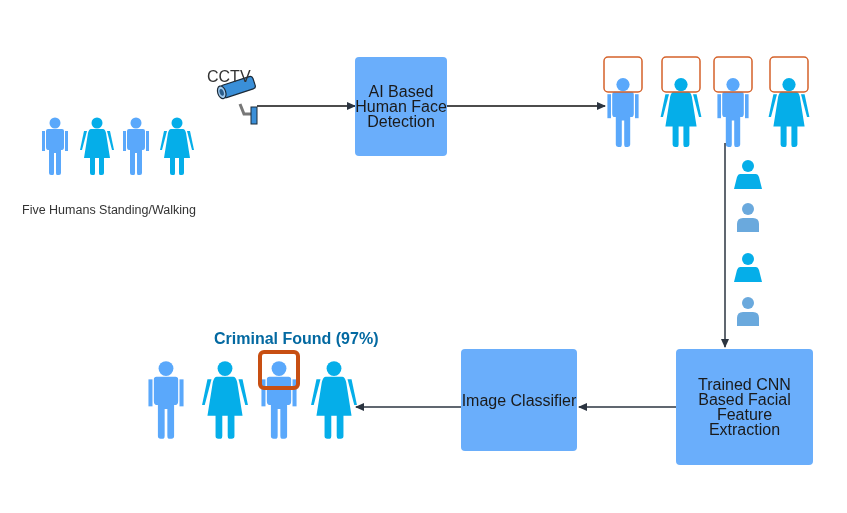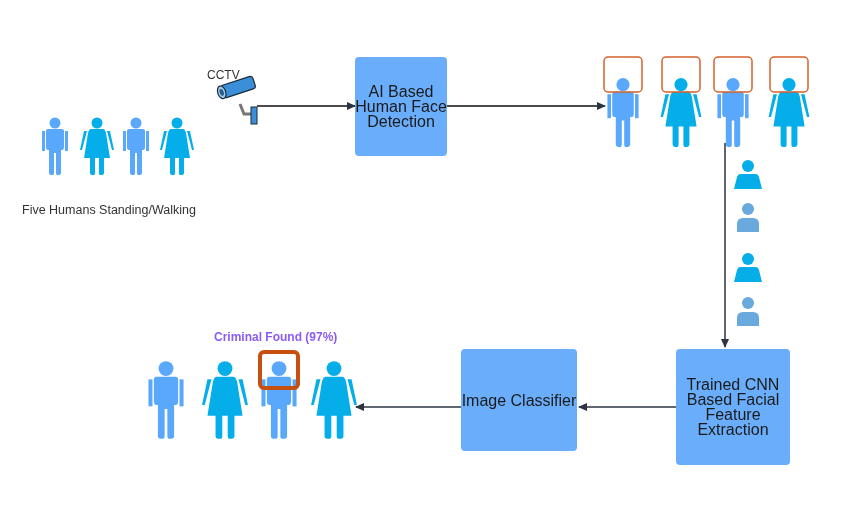--- a/index.html
+++ b/index.html
@@ -1,19 +1,19 @@
 <!DOCTYPE html>
 <html><head>
 <meta charset="utf-8">
 <style>
   html,body{margin:0;padding:0;background:#ffffff;}
   body{width:847px;height:513px;position:relative;overflow:hidden;font-family:"Liberation Sans","DejaVu Sans",sans-serif;}
   .box{position:absolute;background:#6aaefb;border-radius:4px;display:flex;align-items:center;justify-content:center;text-align:center;color:#1a1a1a;font-size:16px;line-height:15px;}
-  .lbl{position:absolute;font-size:12px;color:#333;white-space:nowrap;}
-  .crit{position:absolute;font-size:12px;font-weight:bold;color:#8b5cf6;white-space:nowrap;}
+  .lbl{position:absolute;font-size:16px;color:#333;white-space:nowrap;}
+  .crit{position:absolute;font-size:16px;font-weight:bold;color:#0369a1;white-space:nowrap;}
   svg{position:absolute;left:0;top:0;}
 </style>
 </head>
 <body>
 
 <svg width="847" height="513">
   <defs>
     <marker id="ah" markerWidth="10" markerHeight="10" refX="8" refY="5" orient="auto" markerUnits="userSpaceOnUse">
       <path d="M0,1 L9,5 L0,9 Z" fill="#2b3440"></path>
     </marker>
@@ -94,21 +94,21 @@
 </svg>
 
 <div class="lbl" style="left:22px;top:203px;font-size:12.5px;">Five Humans Standing/Walking</div>
 <div class="lbl" style="left:207px;top:68px;">CCTV</div>
 
 <div class="box" style="left:355px;top:57px;width:92px;height:99px;white-space:pre-line;">
   <span>AI Based
 Human Face
 Detection</span>
 </div>
-<div class="box" style="left:676px;top:349px;width:114px;height:116px;white-space:pre-line;">
+<div class="box" style="left:676px;top:349px;width:137px;height:116px;white-space:pre-line;">
   <span>Trained CNN
 Based Facial
 Feature
 Extraction</span>
 </div>
 <div class="box" style="left:461px;top:349px;width:116px;height:102px;">
   <span>Image Classifier</span>
 </div>
 
 <div class="crit" style="left:214px;top:330px;">Criminal Found  (97%)</div>

